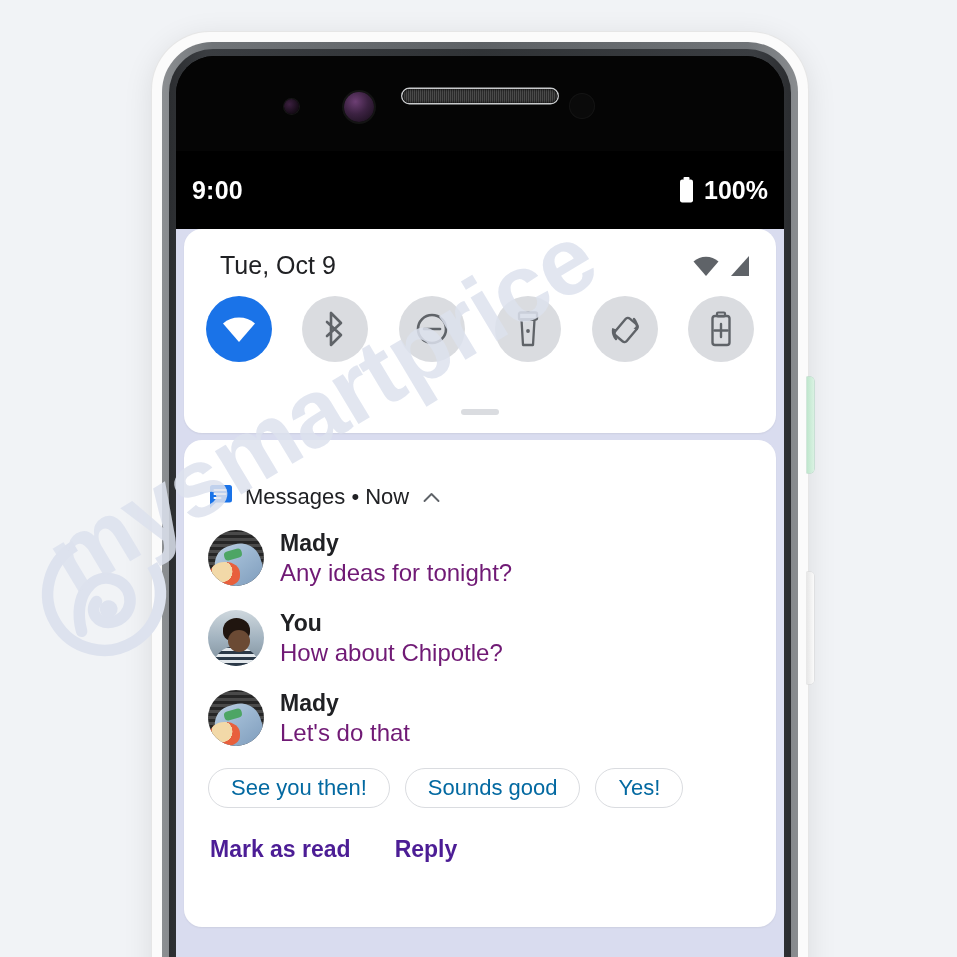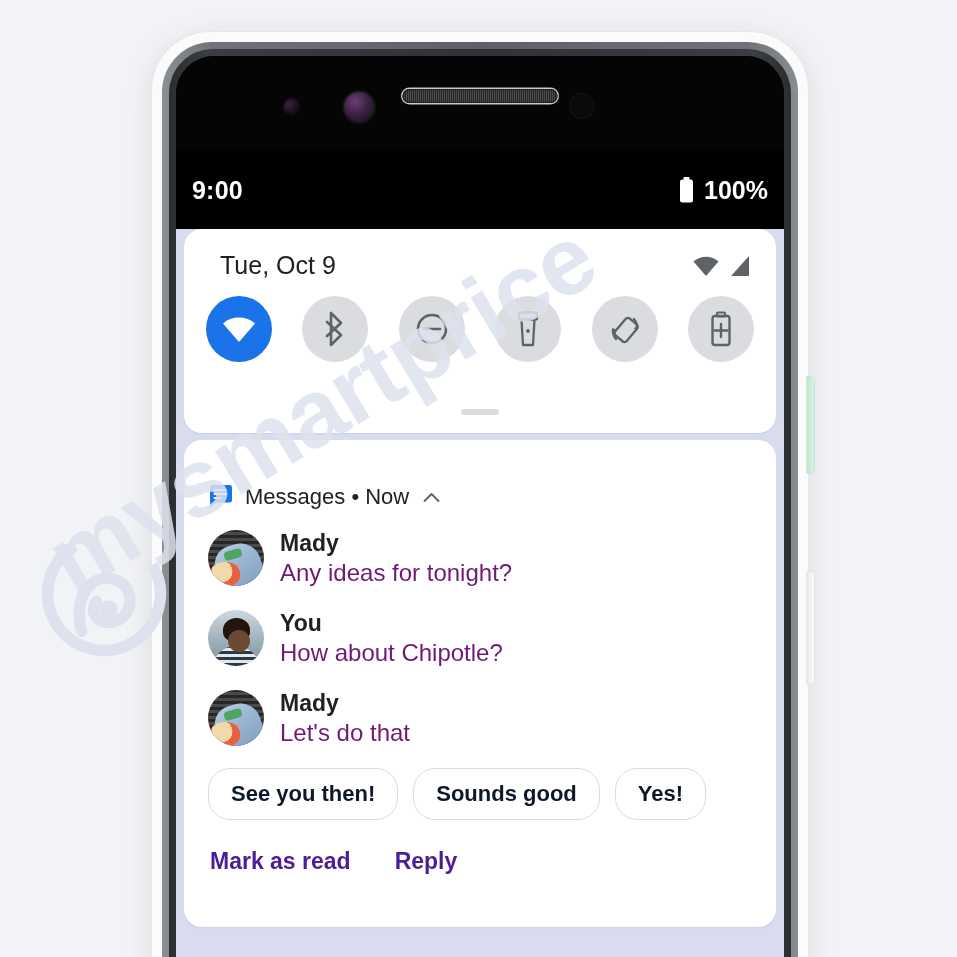--- a/index.html
+++ b/index.html
@@ -223,30 +223,29 @@
   }
 
   .chips-row {
     display: flex;
     gap: 15px;
     margin-top: 16px;
   }
   .chip {
     border: 1px solid #dadce0;
     border-radius: 22px;
-    height: 52px;
+    height: 40px;
     padding: 0 22px;
     display: flex;
     align-items: center;
     justify-content: center;
     font-size: 22px;
-    color: #0f172a;
+    color: #0369a1;
     background: #fff;
     cursor: pointer;
-    font-weight: bold;
   }
 
   .actions-row {
     display: flex;
     gap: 44px;
     margin-top: 28px;
     padding-left: 2px;
   }
   .action-link {
     font-size: 23px;

